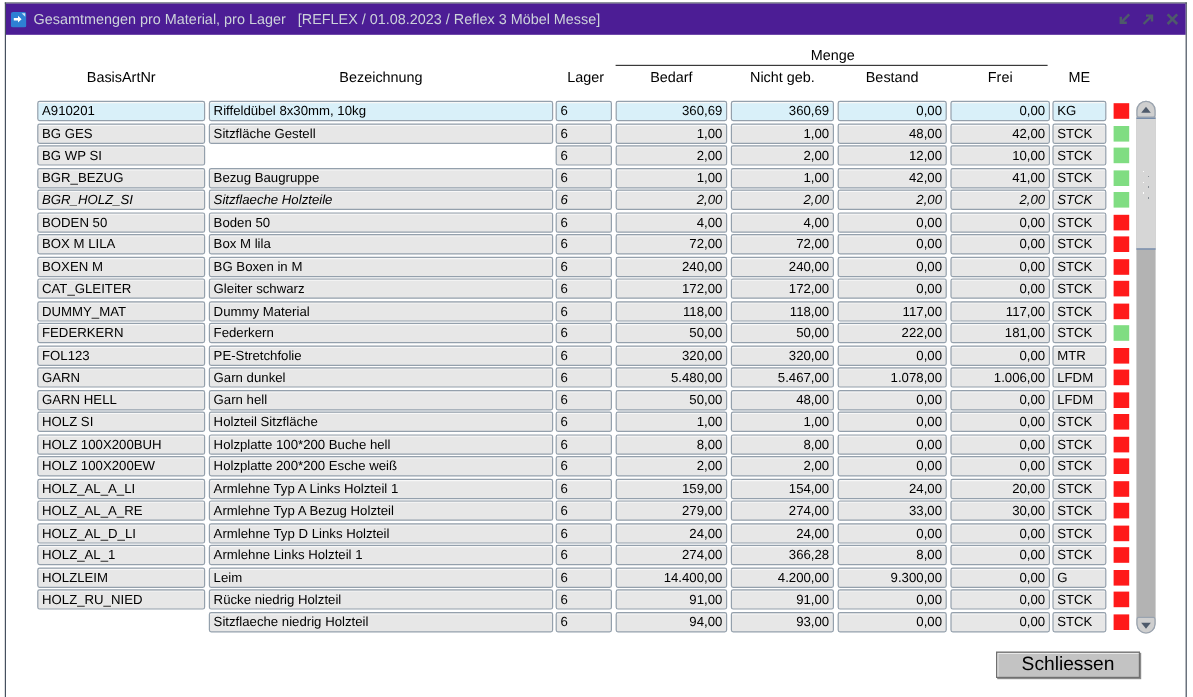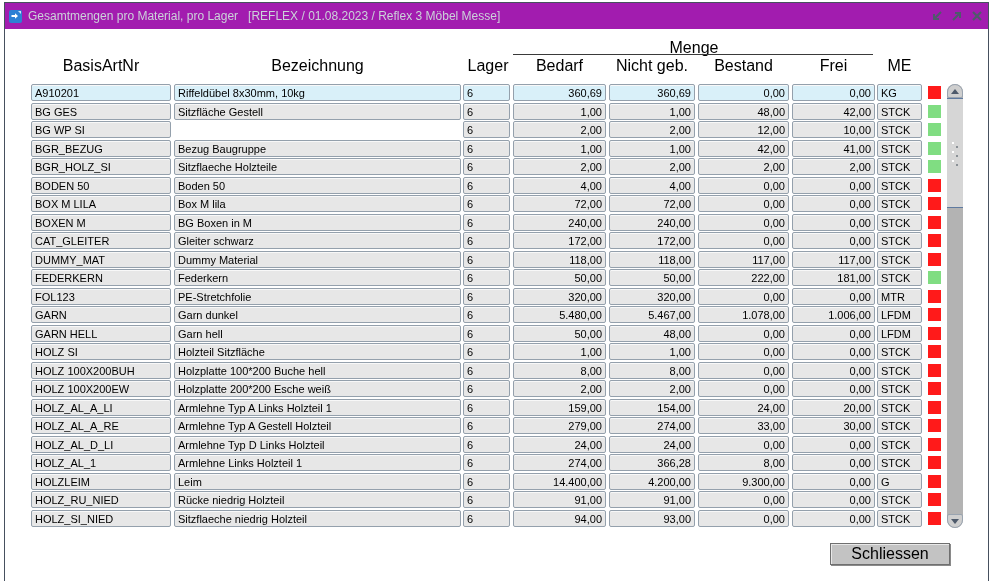--- a/index.html
+++ b/index.html
@@ -1,28 +1,28 @@
 <!DOCTYPE html>
 <html><head>
 <meta charset="utf-8">
 <style>
   * { margin: 0; padding: 0; box-sizing: border-box; }
   html, body { width: 994px; height: 581px; background: #ffffff; overflow: hidden;
     font-family: "Liberation Sans", sans-serif; }
   .window { position: absolute; left: 4px; top: 2px; width: 985px; height: 579px;
     background: #ffffff; border: 1px solid #46505e; border-bottom: none; }
   .titlebar { position: absolute; left: 0; top: 0; right: 0; height: 19px;
-    background: #a21caf; display: flex; align-items: center; padding: 13px 4px; }
+    background: #4c1d95; display: flex; align-items: center; padding: 13px 4px; }
   .titlebar .app-icon { width: 13px; height: 13px; margin-right: 6px; flex: 0 0 auto; }
   .titlebar .title { color: #ccd2da; font-size: 12px; white-space: pre; flex: 1 1 auto;
     overflow: hidden; }
   .winbtns { display: flex; gap: 6px; align-items: center; }
   .winbtn { width: 14px; height: 14px; display: flex; align-items: center; justify-content: center; cursor: default; }
 
-  .hdr { position: absolute; font-size: 16px; color: #000; text-align: center; }
+  .hdr { position: absolute; font-size: 12px; color: #000; text-align: center; }
   .menge-line { position: absolute; height: 0; border-top: 1px solid #3a3a3a; }
 
   .rows-host { position: absolute; left: 0; top: 0; right: 0; bottom: 0; }
   .row { position: absolute; left: 0; height: 17px; width: 100%; }
   .cell { position: absolute; height: 17px; background: #e7e7e7;
     border: 1px solid #94a0ac; border-radius: 2px; font-size: 11px; color: #000;
     padding: 1px 3px 0 3px; line-height: 14px; white-space: nowrap; overflow: hidden;
     box-shadow: inset 0 1px 0 #f8f8f8; }
   .row.selected .cell { background: #d9f0f9; }
   .num { text-align: right; }
@@ -146,21 +146,21 @@
       <div class="cell c-bez">Bezug Baugruppe</div>
       <div class="cell c-lager">6</div>
       <div class="cell c-bedarf num">1,00</div>
       <div class="cell c-nicht num">1,00</div>
       <div class="cell c-bestand num">42,00</div>
       <div class="cell c-frei num">41,00</div>
       <div class="cell c-me">STCK</div>
       <div class="status-sq" style="background: rgb(128, 221, 130);"></div>
     </div>
 
-    <div class="row" style="top: 155px;">
+    <div class="row" style="top: 155px; font-style: italic;">
       <div class="cell c-art">BGR_HOLZ_SI</div>
       <div class="cell c-bez">Sitzflaeche Holzteile</div>
       <div class="cell c-lager">6</div>
       <div class="cell c-bedarf num">2,00</div>
       <div class="cell c-nicht num">2,00</div>
       <div class="cell c-bestand num">2,00</div>
       <div class="cell c-frei num">2,00</div>
       <div class="cell c-me">STCK</div>
       <div class="status-sq" style="background: rgb(128, 221, 130);"></div>
     </div>
@@ -316,21 +316,21 @@
       <div class="cell c-bedarf num">159,00</div>
       <div class="cell c-nicht num">154,00</div>
       <div class="cell c-bestand num">24,00</div>
       <div class="cell c-frei num">20,00</div>
       <div class="cell c-me">STCK</div>
       <div class="status-sq" style="background: rgb(255, 26, 26);"></div>
     </div>
 
     <div class="row" style="top: 414px;">
       <div class="cell c-art">HOLZ_AL_A_RE</div>
-      <div class="cell c-bez">Armlehne Typ A Gestell Holzteil</div>
+      <div class="cell c-bez">Armlehne Typ A Bezug Holzteil</div>
       <div class="cell c-lager">6</div>
       <div class="cell c-bedarf num">279,00</div>
       <div class="cell c-nicht num">274,00</div>
       <div class="cell c-bestand num">33,00</div>
       <div class="cell c-frei num">30,00</div>
       <div class="cell c-me">STCK</div>
       <div class="status-sq" style="background: rgb(255, 26, 26);"></div>
     </div>
 
     <div class="row" style="top: 432.5px;">
@@ -375,21 +375,20 @@
       <div class="cell c-lager">6</div>
       <div class="cell c-bedarf num">91,00</div>
       <div class="cell c-nicht num">91,00</div>
       <div class="cell c-bestand num">0,00</div>
       <div class="cell c-frei num">0,00</div>
       <div class="cell c-me">STCK</div>
       <div class="status-sq" style="background: rgb(255, 26, 26);"></div>
     </div>
 
     <div class="row" style="top: 506.5px;">
-      <div class="cell c-art">HOLZ_SI_NIED</div>
       <div class="cell c-bez">Sitzflaeche niedrig Holzteil</div>
       <div class="cell c-lager">6</div>
       <div class="cell c-bedarf num">94,00</div>
       <div class="cell c-nicht num">93,00</div>
       <div class="cell c-bestand num">0,00</div>
       <div class="cell c-frei num">0,00</div>
       <div class="cell c-me">STCK</div>
       <div class="status-sq" style="background: rgb(255, 26, 26);"></div>
     </div>
   </div>

